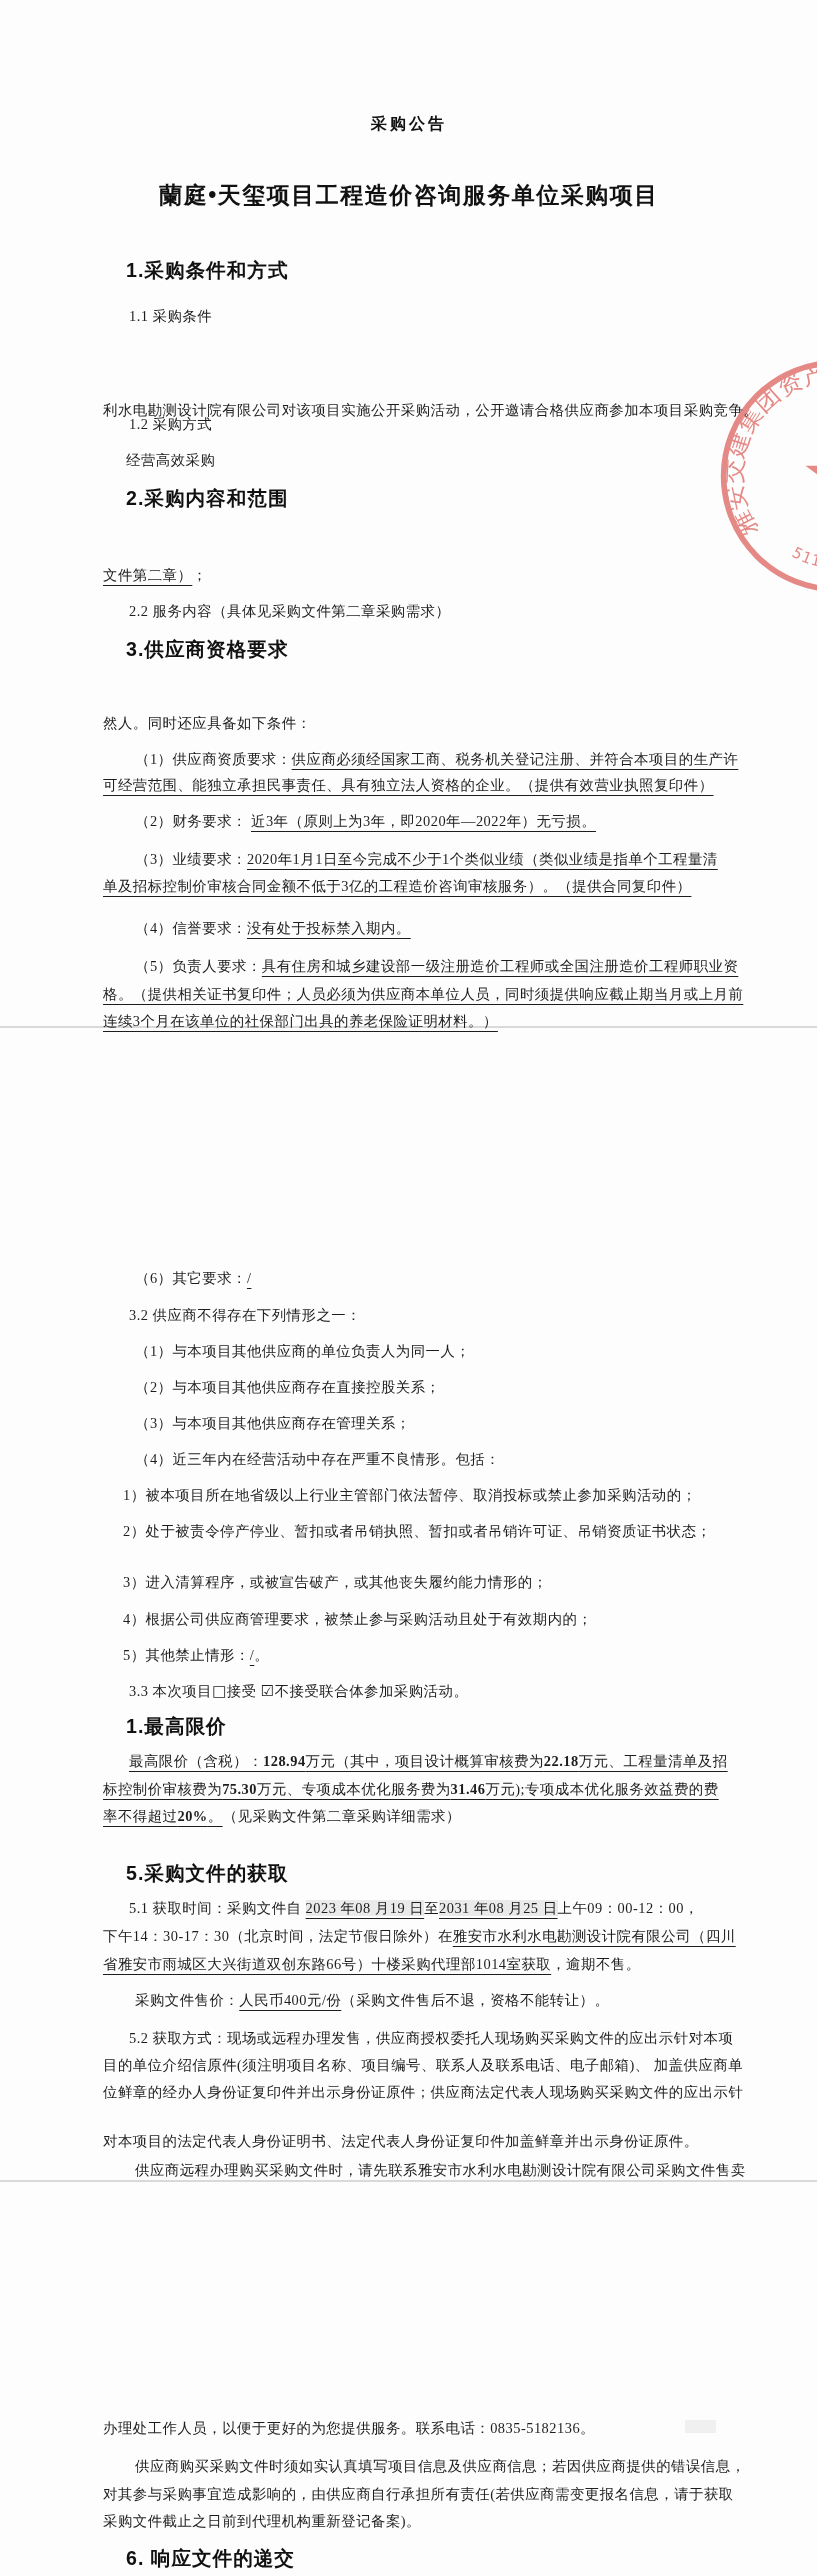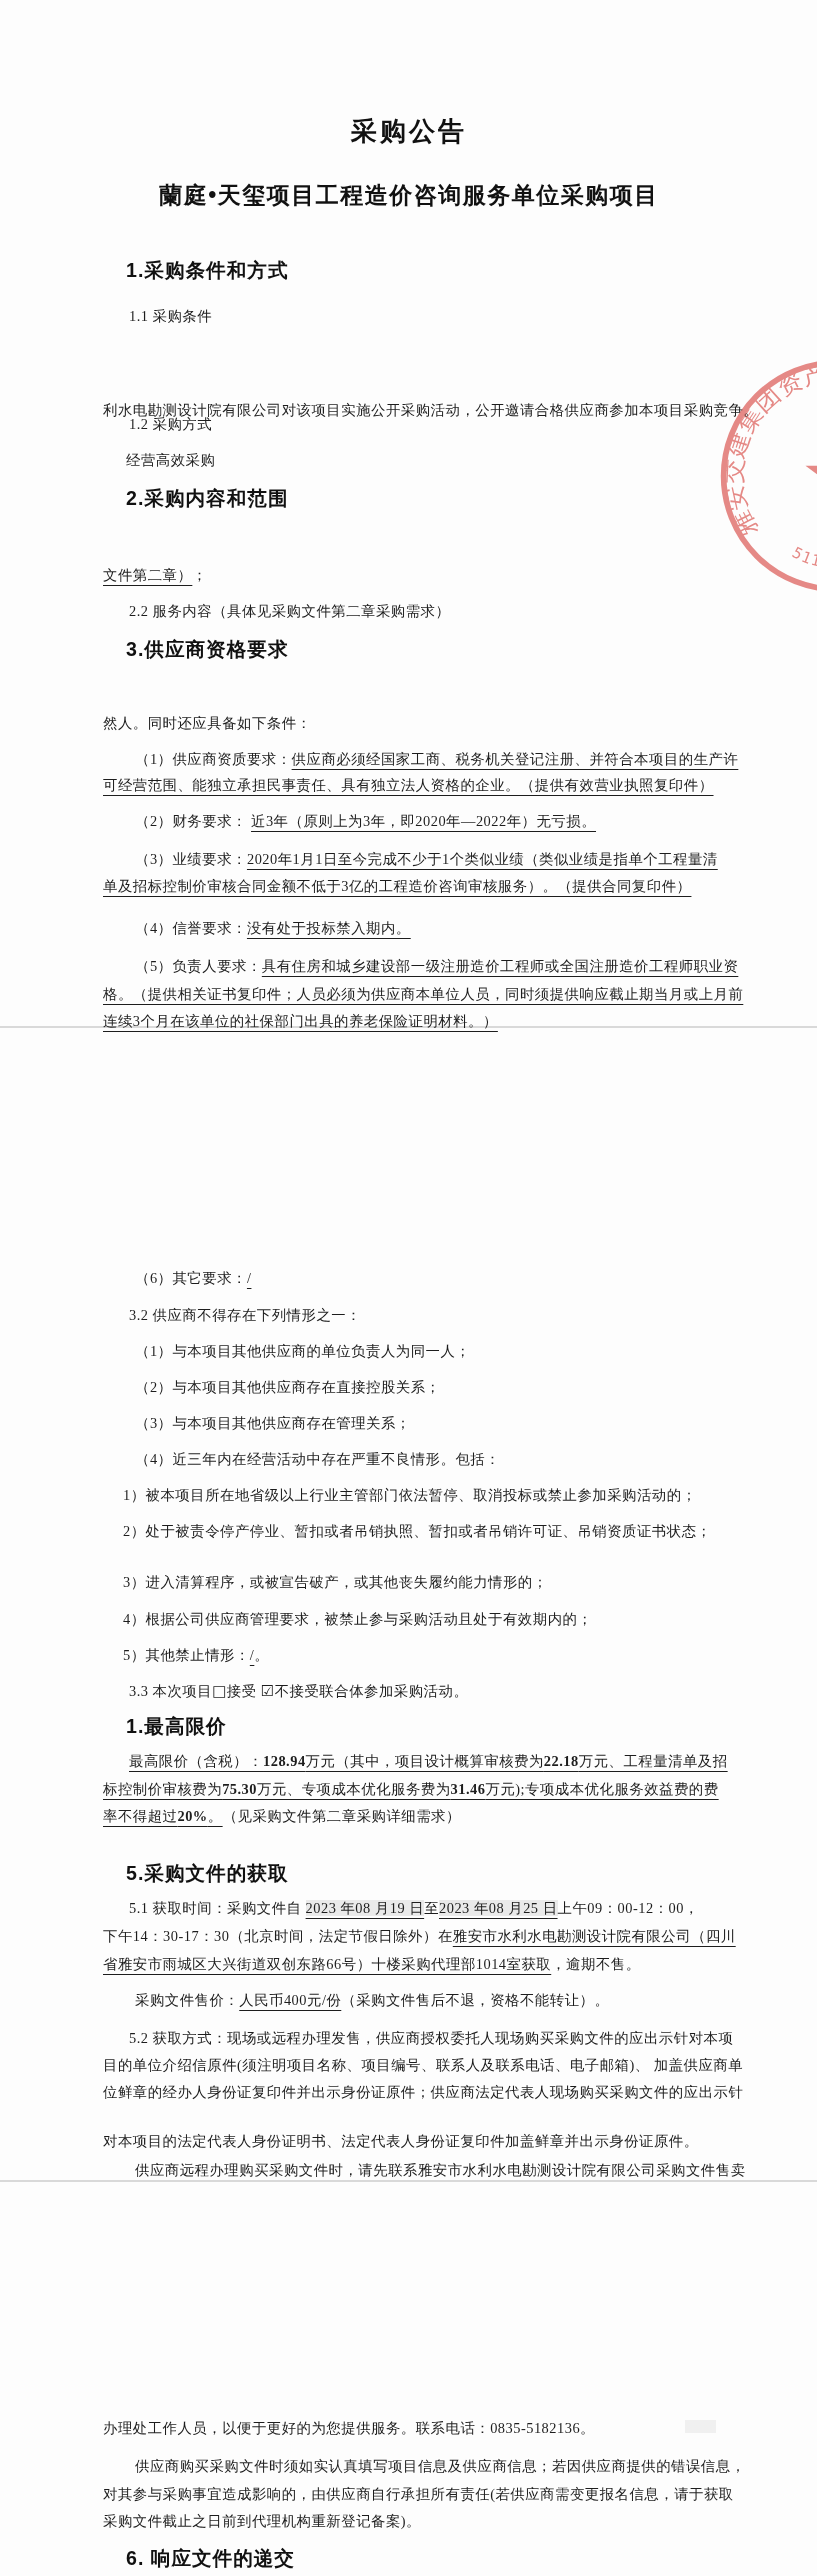--- a/index.html
+++ b/index.html
@@ -5,21 +5,21 @@
   html,body{margin:0;padding:0;background:#ffffff;}
   .page{
     position:relative;width:818px;height:3467px;background:#fdfdfd;
     overflow:hidden;font-family:"Liberation Serif","DejaVu Serif",serif;
     color:#1d1d1d;
   }
   .ln{position:absolute;white-space:pre;font-size:14.4px;line-height:1.15;letter-spacing:0.5px;}
   .hd{position:absolute;white-space:pre;font-family:"Liberation Sans","DejaVu Sans",sans-serif;
       font-weight:700;font-size:19.6px;letter-spacing:1px;color:#111;}
   .ttl{position:absolute;left:0;width:100%;text-align:center;font-family:"Liberation Sans","DejaVu Sans",sans-serif;
-      font-weight:700;font-size:26px;letter-spacing:3.1px;color:#111;}
+      font-weight:700;font-size:16px;letter-spacing:3.1px;color:#111;}
   .sub{position:absolute;left:0;width:100%;text-align:center;font-family:"Liberation Sans","DejaVu Sans",sans-serif;
       font-weight:700;font-size:23px;letter-spacing:1.5px;color:#111;}
   .u{text-decoration:underline;text-decoration-thickness:1px;text-underline-offset:4.6px;}
   .bu{font-weight:700;text-decoration:underline;text-decoration-thickness:1px;text-underline-offset:4.6px;}
   .uhl{text-decoration:underline;text-decoration-thickness:1px;text-underline-offset:4.6px;background:#eaeaea;}
   .cb{font-family:"DejaVu Sans",sans-serif;font-size:15px;}
   .pgline{position:absolute;left:0;width:100%;height:2.1px;background:#d9d9d9;}
   .art{position:absolute;background:#f0f0f0;}
   .stamp{position:absolute;mix-blend-mode:multiply;}
 </style>
@@ -67,21 +67,21 @@
   <div class="ln" style="left:135px;top:1451px;text-align:right;"><span>（4）近三年内在经营活动中存在严重不良情形。包括：</span></div>
   <div class="ln" style="left:123px;top:1487px;"><span>1）被本项目所在地省级以上行业主管部门依法暂停、取消投标或禁止参加采购活动的；</span></div>
   <div class="ln" style="left:123px;top:1523px;"><span>2）处于被责令停产停业、暂扣或者吊销执照、暂扣或者吊销许可证、吊销资质证书状态；</span></div>
   <div class="ln" style="left:123px;top:1574px;"><span>3）进入清算程序，或被宣告破产，或其他丧失履约能力情形的；</span></div>
   <div class="ln" style="left:123px;top:1611px;"><span>4）根据公司供应商管理要求，被禁止参与采购活动且处于有效期内的；</span></div>
   <div class="ln" style="left:123px;top:1647px;"><span>5）其他禁止情形：</span><span class="u">/</span><span>。</span></div>
   <div class="ln" style="left:129px;top:1683px;"><span>3.3 本次项目</span><span class="cb">□</span><span>接受 </span><span class="cb">☑</span><span>不接受联合体参加采购活动。</span></div>
   <div class="ln" style="left:129px;top:1753px;"><span class="u">最高限价（含税）：</span><span class="bu">128.94</span><span class="u">万元（其中，项目设计概算审核费为</span><span class="bu">22.18</span><span class="u">万元、工程量清单及招</span></div>
   <div class="ln" style="left:103px;top:1781px;"><span class="u">标控制价审核费为</span><span class="bu">75.30</span><span class="u">万元、专项成本优化服务费为</span><span class="bu">31.46</span><span class="u">万元);专项成本优化服务效益费的费</span></div>
   <div class="ln" style="left:103px;top:1808px;"><span class="u">率不得超过</span><span class="bu">20%</span><span class="u">。</span><span>（见采购文件第二章采购详细需求）</span></div>
-  <div class="ln" style="left:129px;top:1900px;"><span>5.1 获取时间：采购文件自 </span><span class="uhl">2023 年08 月19 日</span><span>至</span><span class="uhl">2023 年08 月25 日</span><span>上午09：00-12：00，</span></div>
+  <div class="ln" style="left:129px;top:1900px;"><span>5.1 获取时间：采购文件自 </span><span class="uhl">2023 年08 月19 日</span><span>至</span><span class="uhl">2031 年08 月25 日</span><span>上午09：00-12：00，</span></div>
   <div class="ln" style="left:103px;top:1928px;"><span>下午14：30-17：30（北京时间，法定节假日除外）在</span><span class="u">雅安市水利水电勘测设计院有限公司（四川</span></div>
   <div class="ln" style="left:103px;top:1956px;"><span class="u">省雅安市雨城区大兴街道双创东路66号）十楼采购代理部1014室获取</span><span>，逾期不售。</span></div>
   <div class="ln" style="left:135px;top:1992px;"><span>采购文件售价：</span><span class="u">人民币400元/份</span><span>（采购文件售后不退，资格不能转让）。</span></div>
   <div class="ln" style="left:129px;top:2030px;"><span>5.2 获取方式：现场或远程办理发售，供应商授权委托人现场购买采购文件的应出示针对本项</span></div>
   <div class="ln" style="left:103px;top:2057px;"><span>目的单位介绍信原件(须注明项目名称、项目编号、联系人及联系电话、电子邮箱)、 加盖供应商单</span></div>
   <div class="ln" style="left:103px;top:2084px;"><span>位鲜章的经办人身份证复印件并出示身份证原件；供应商法定代表人现场购买采购文件的应出示针</span></div>
   <div class="ln" style="left:103px;top:2133px;"><span>对本项目的法定代表人身份证明书、法定代表人身份证复印件加盖鲜章并出示身份证原件。</span></div>
   <div class="ln" style="left:135px;top:2162px;"><span>供应商远程办理购买采购文件时，请先联系雅安市水利水电勘测设计院有限公司采购文件售卖</span></div>
   <div class="ln" style="left:103px;top:2420px;"><span>办理处工作人员，以便于更好的为您提供服务。联系电话：0835-5182136。</span></div>
   <div class="ln" style="left:135px;top:2458px;"><span>供应商购买采购文件时须如实认真填写项目信息及供应商信息；若因供应商提供的错误信息，</span></div>

